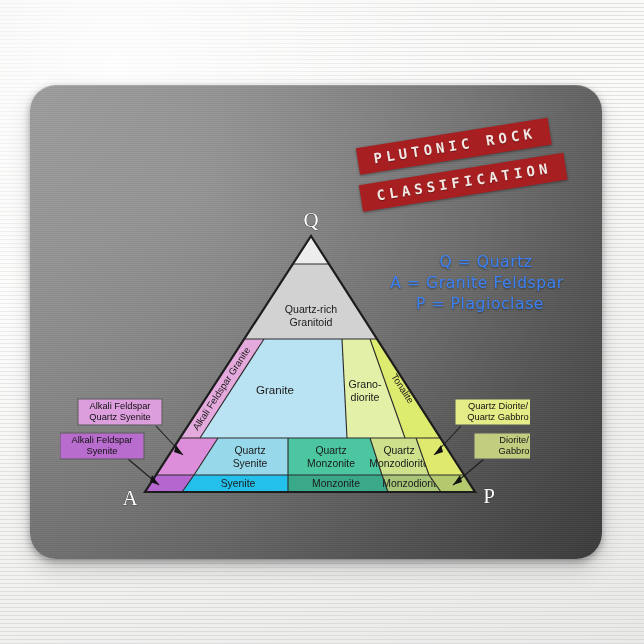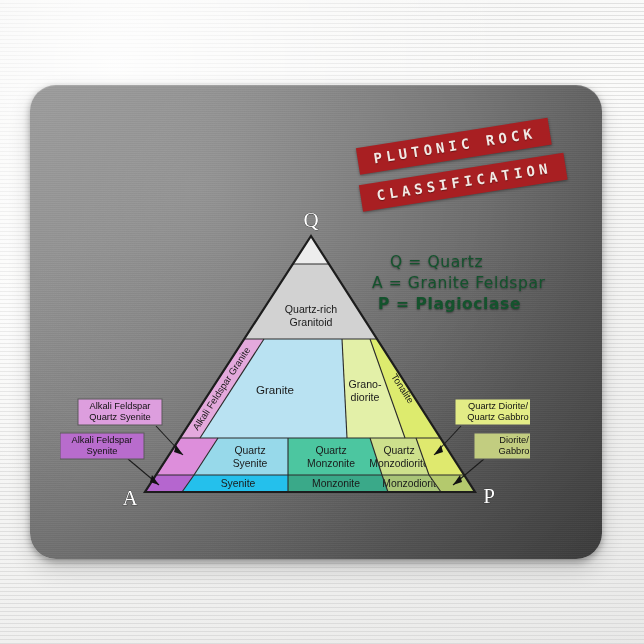--- a/index.html
+++ b/index.html
@@ -96,31 +96,32 @@
     transform: rotate(-9deg);
     transform-origin: left center;
   }
 
   
   #legend {
     position: absolute;
     left: 372px;
     top: 252px;
     width: 210px;
-    color: #14532d;
+    color: #3b82f6;
     font-family: "DejaVu Sans", sans-serif;
     font-size: 15.5px;
     line-height: 1.35;
+    text-align: center;
     letter-spacing: 0.6px;
     text-shadow: 0 1px 2px rgba(0,0,0,0.45);
   }
   #legend .ln { display: block; white-space: nowrap; }
   #legend .ln1 { margin-left: 18px; }
   #legend .ln2 { margin-left: 0px; }
-  #legend .ln3 { margin-left: 6px; font-weight: bold; }
+  #legend .ln3 { margin-left: 6px; }
 
   
   #diagram {
     position: absolute;
     left: 60px;
     top: 205px;
     width: 470px;
     height: 310px;
   }
   .cell-label {

